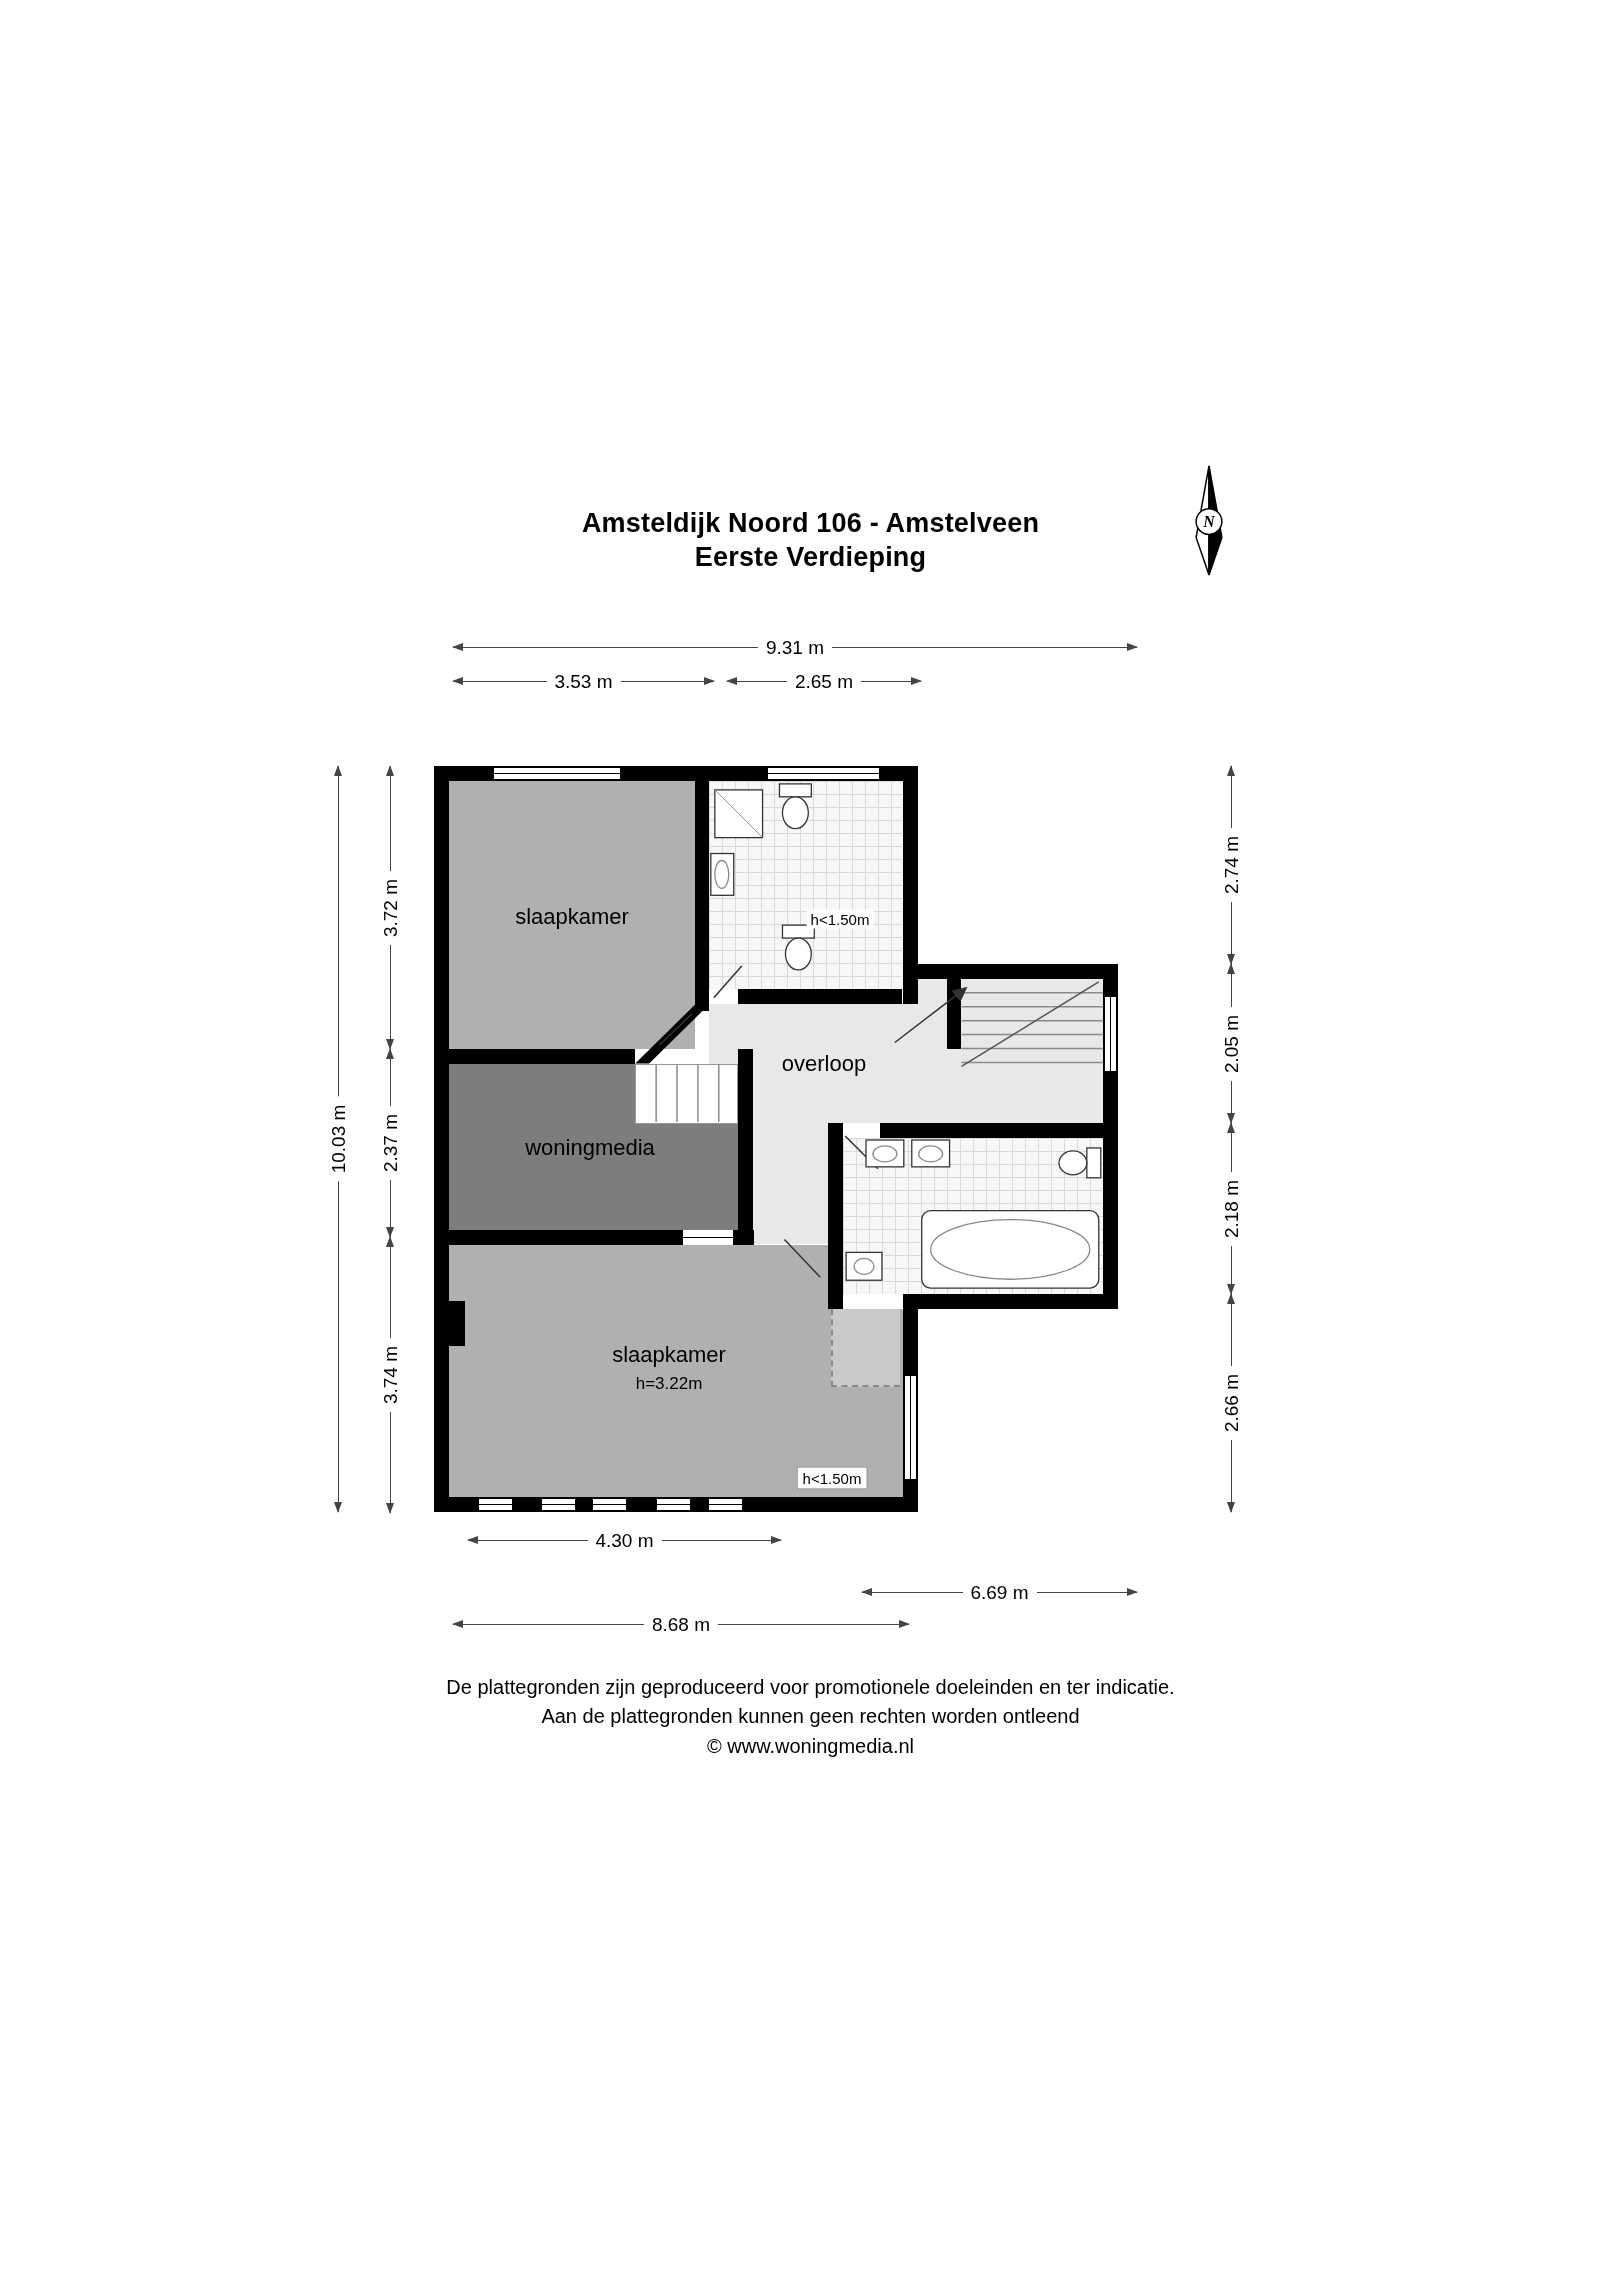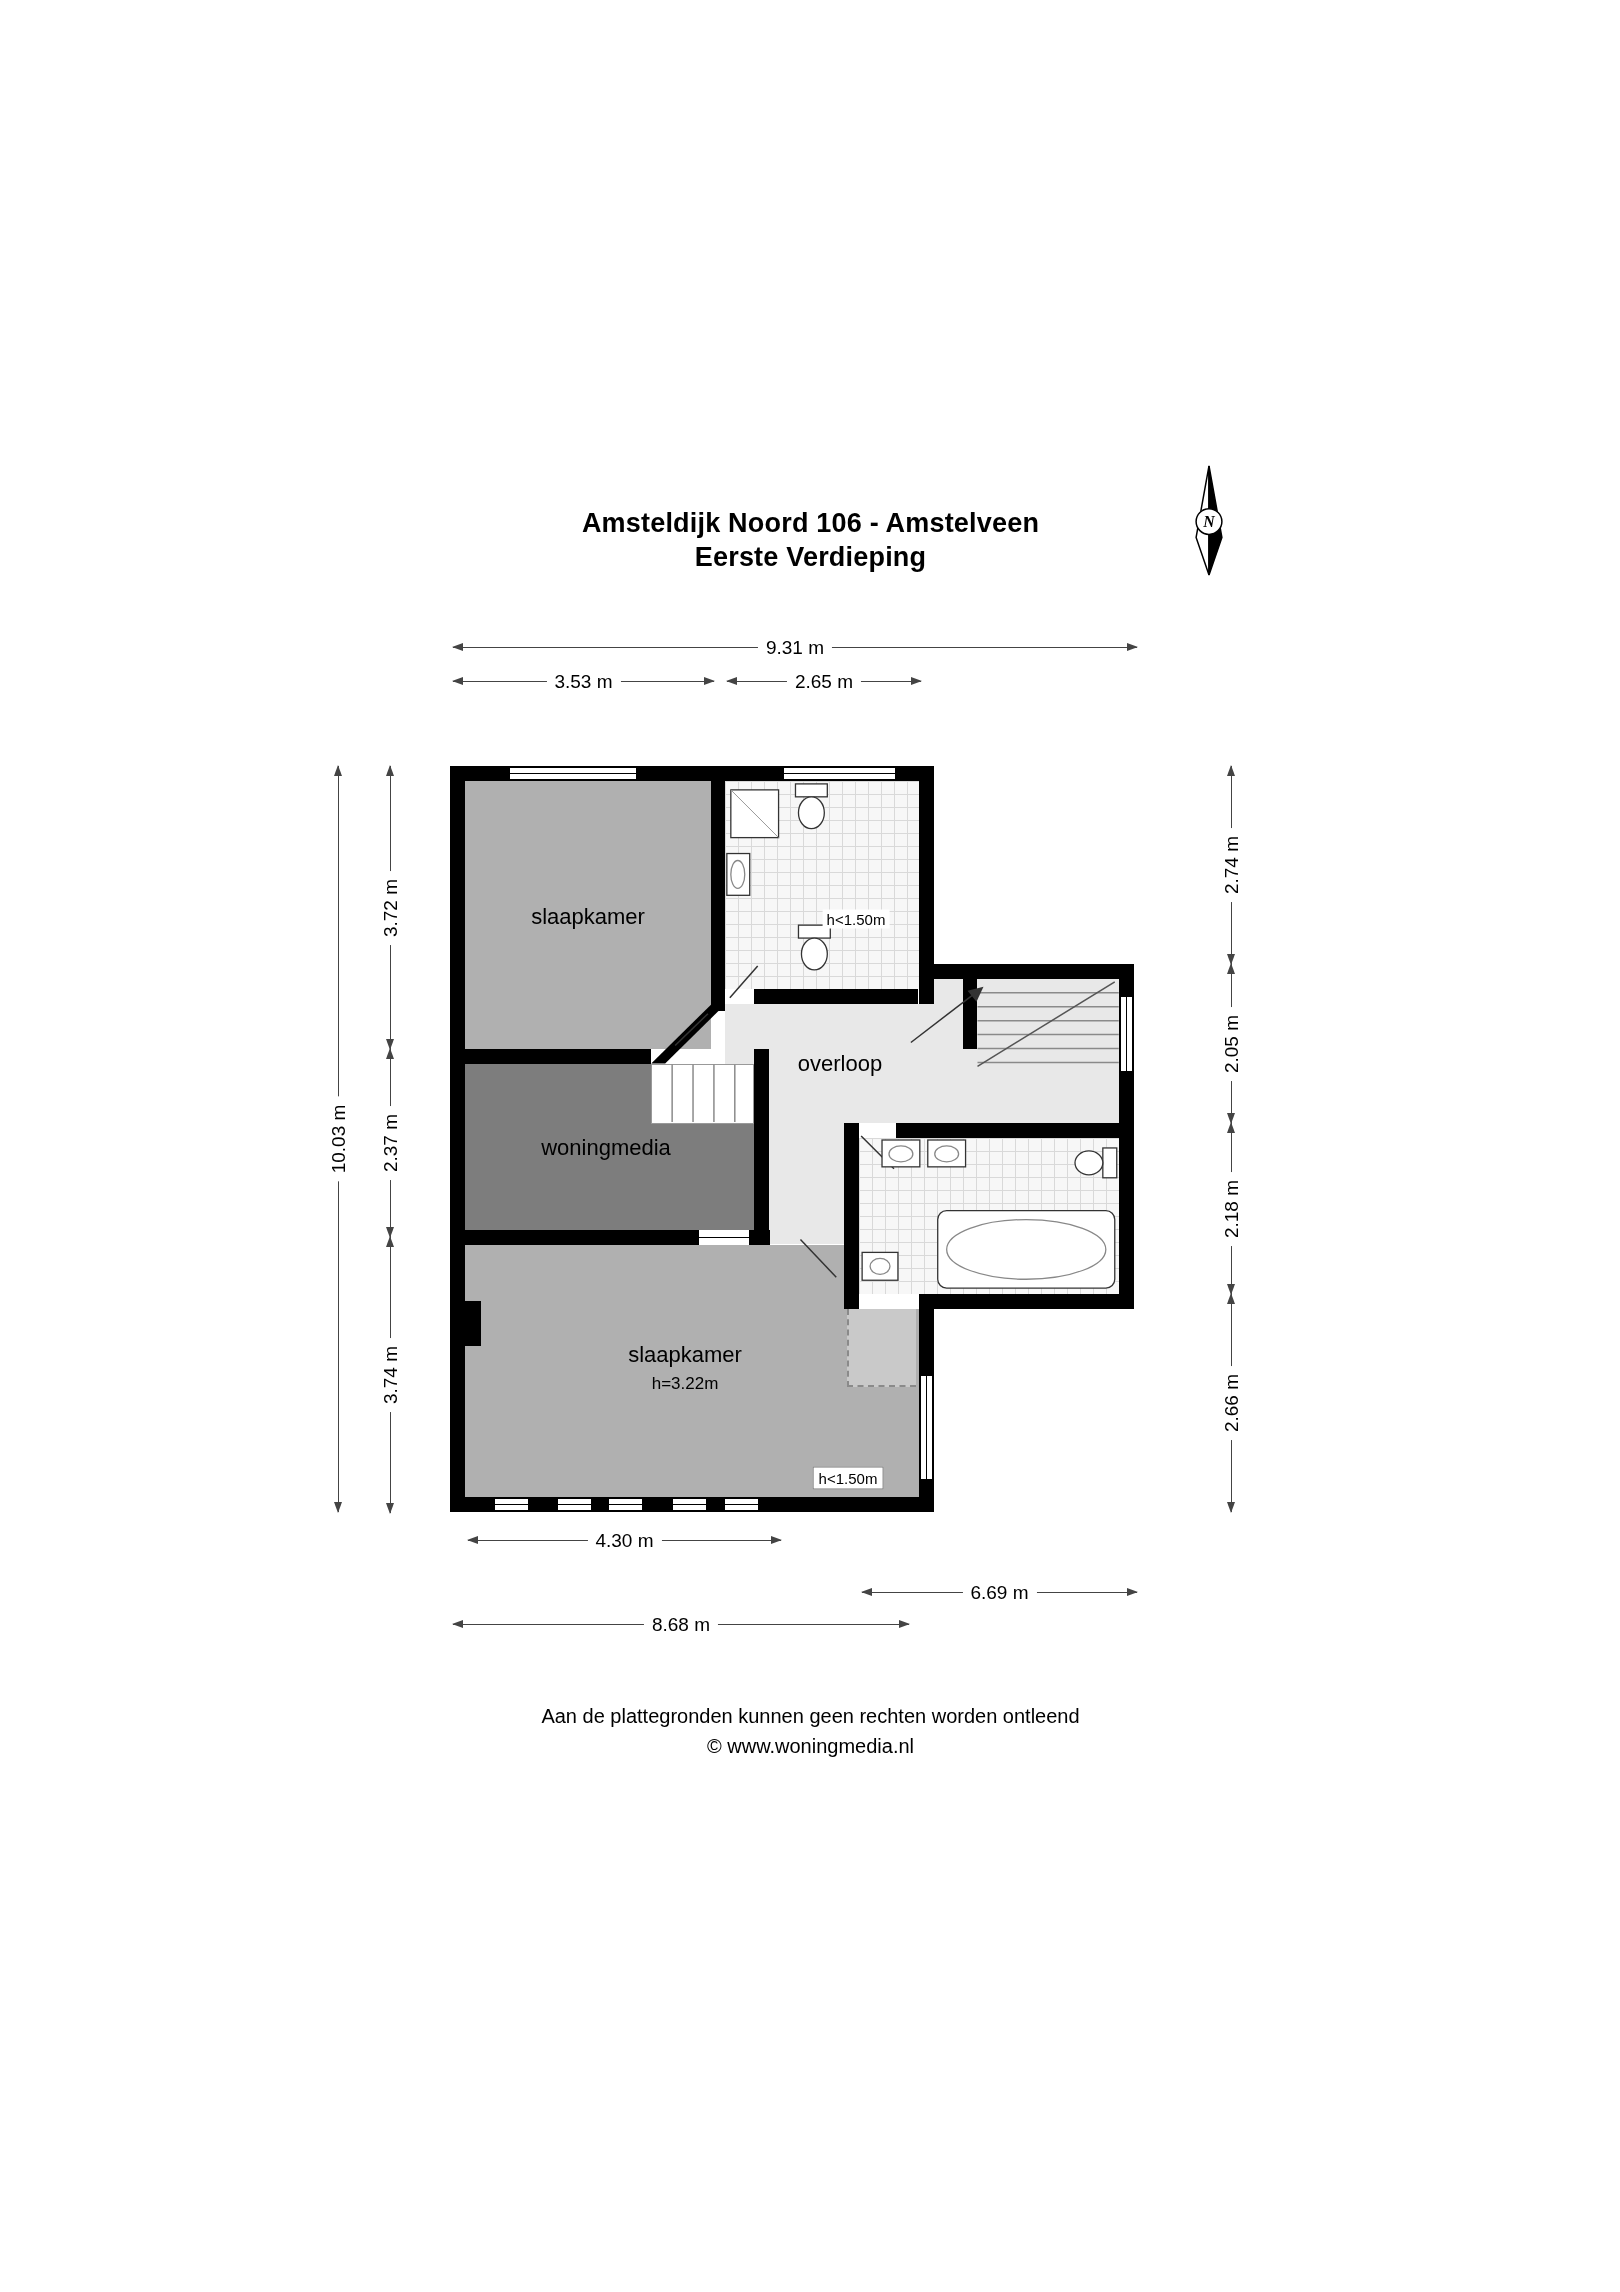--- a/index.html
+++ b/index.html
@@ -2,21 +2,21 @@
 <html><head>
 <meta charset="utf-8">
 <style>
   * { margin:0; padding:0; box-sizing:border-box; }
   html,body { background:#fff; }
   body { font-family:"Liberation Sans", sans-serif; color:#000; }
   .page { position:relative; width:1621px; height:2292px; background:#fff; overflow:hidden; }
 
   .title-line { position:absolute; left:0; width:100%; text-align:center; font-weight:bold; font-size:27px; letter-spacing:0.2px; }
 
-  .plan { position:absolute; left:450px; top:766px; width:684px; height:746px; }
+  .plan { position:absolute; left:434px; top:766px; width:684px; height:746px; }
   .room, .wall, .win, .dashed-area, .small-stair { position:absolute; }
   .wall { background:#000; }
   .win { background:#fff; }
   .win .wl-h { position:absolute; left:0; right:0; top:5px; height:1px; background:#000; }
   .win .wl-v { position:absolute; top:0; bottom:0; left:5px; width:1px; background:#000; }
   .tile {
     background-color:#f7f7f7;
     background-image:linear-gradient(#d9d9d9 1px, transparent 1px),
                      linear-gradient(90deg, #d9d9d9 1px, transparent 1px);
     background-size:13px 13px;
@@ -233,17 +233,18 @@
   <div class="dim dim-h" style="left:468px;top:1540px;width:313px;">
     <span class="dim-label">4.30 m</span>
     </div>
   <div class="dim dim-h" style="left:862px;top:1592px;width:275px;">
     <span class="dim-label">6.69 m</span>
     </div>
   <div class="dim dim-h" style="left:453px;top:1624px;width:456px;">
     <span class="dim-label">8.68 m</span>
     </div>
 
+  <div class="footer-line" style="top:1676px;">De plattegronden zijn geproduceerd voor promotionele doeleinden en ter indicatie.</div>
   <div class="footer-line" style="top:1735px;">© www.woningmedia.nl</div>
   <div class="footer-line" style="top:1705px;">Aan de plattegronden kunnen geen rechten worden ontleend</div>
 
 </div>
 
 
 </body></html>

